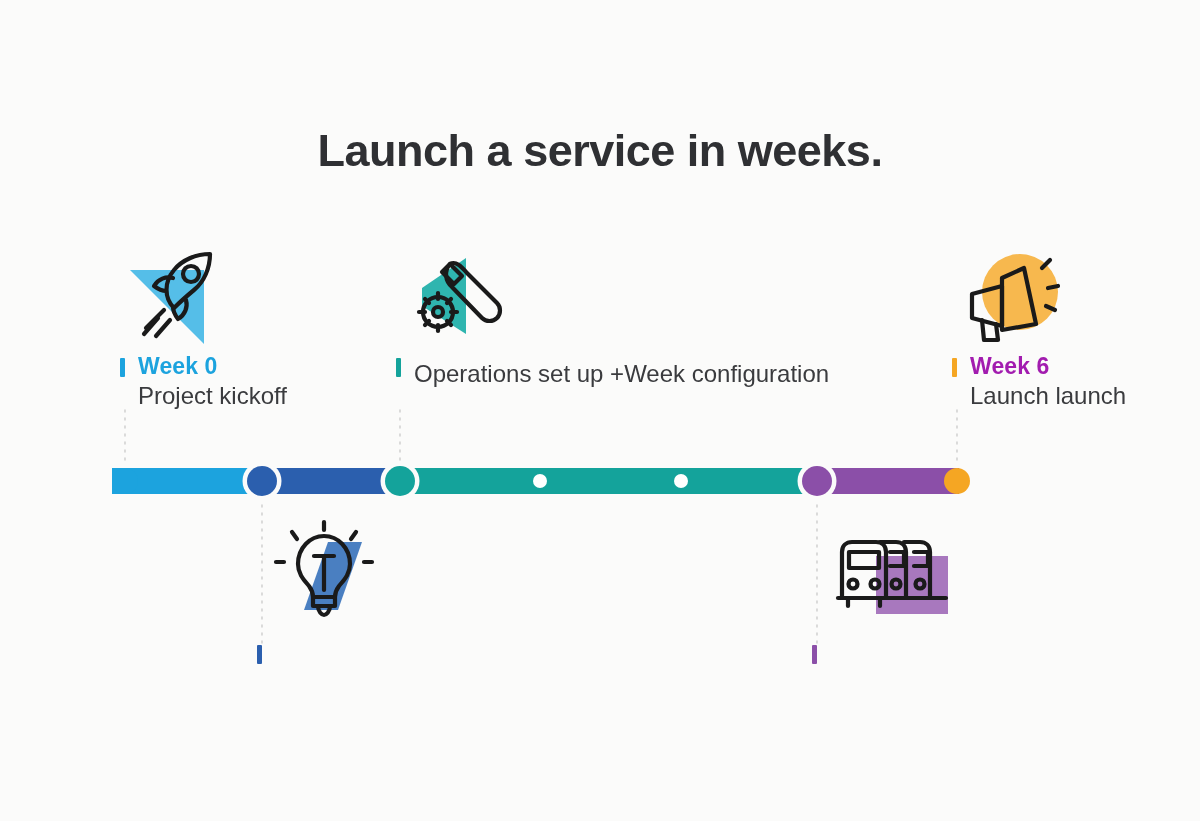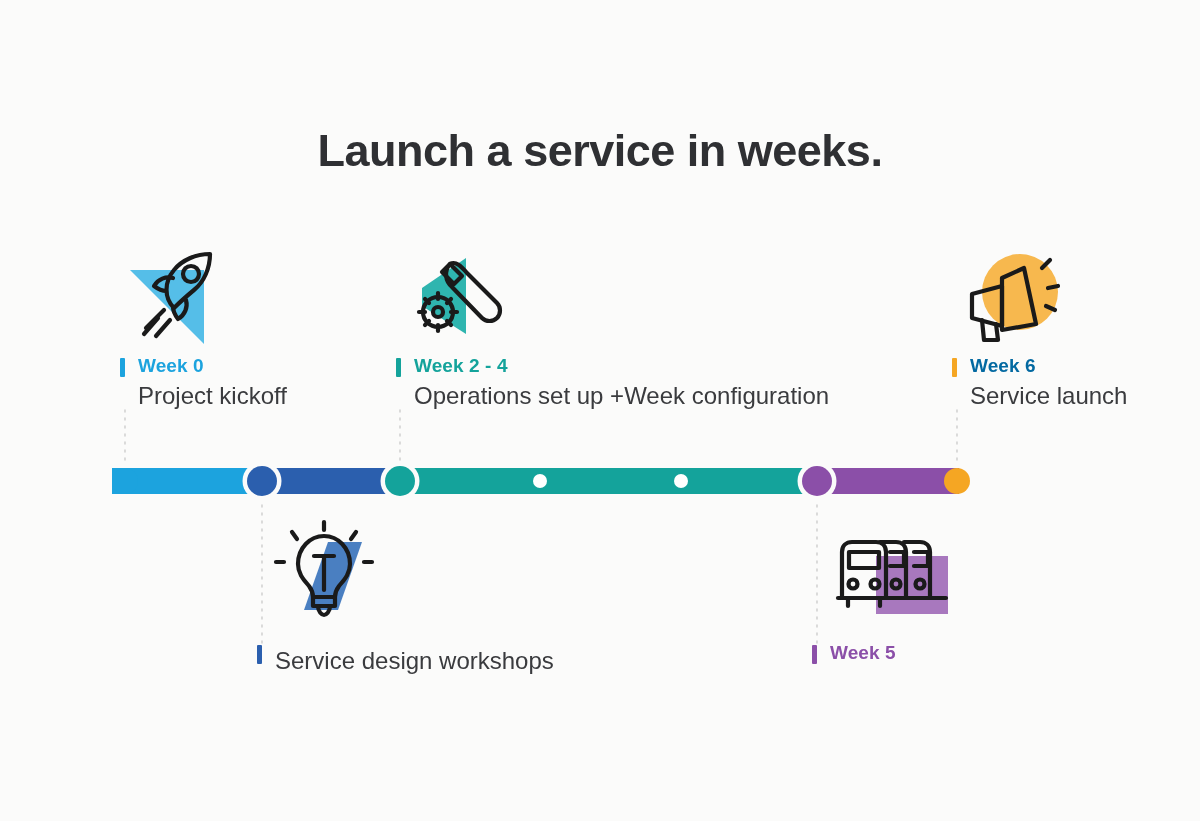--- a/index.html
+++ b/index.html
@@ -51,21 +51,21 @@
   }
   .m-accent {
     position: absolute;
     left: 0;
     top: 3px;
     width: 5px;
     height: 19px;
     border-radius: 1px;
   }
   .m-week {
-    font-size: 19px;
+    font-size: 23px;
     font-weight: 700;
     line-height: 22px;
     padding-left: 18px;
     white-space: nowrap;
     letter-spacing: 0.1px;
   }
   .m-desc {
     font-size: 24px;
     font-weight: 400;
     color: #3a3b3e;
@@ -121,35 +121,32 @@
   </div>
 
   <div id="milestone-labels">
       <div class="milestone" style="left: 120px; top: 355px;">
         <div class="m-accent" style="background: rgb(28, 163, 222);"></div>
         <div class="m-week" style="color: rgb(28, 163, 222);">Week 0</div>
         <div class="m-desc">Project kickoff</div>
       </div>
       <div class="milestone" style="left: 257px; top: 642px;">
         <div class="m-accent" style="background: rgb(43, 95, 174);"></div>
-        <div class="m-desc">Service design workshops</div>
       </div>
       <div class="milestone" style="left: 396px; top: 355px;">
         <div class="m-accent" style="background: rgb(20, 163, 155);"></div>
-        <div class="m-week" style="color: rgb(20, 163, 155);">Week 2 - 4</div>
         <div class="m-desc">Operations set up +Week configuration</div>
       </div>
       <div class="milestone" style="left: 812px; top: 642px;">
         <div class="m-accent" style="background: rgb(139, 79, 168);"></div>
-        <div class="m-week" style="color: rgb(139, 79, 168);">Week 5</div>
       </div>
       <div class="milestone" style="left: 952px; top: 355px;">
         <div class="m-accent" style="background: rgb(245, 166, 35);"></div>
-        <div class="m-week" style="color: #0369a1;">Week 6</div>
-        <div class="m-desc">Service launch</div>
+        <div class="m-week" style="color: #a21caf;">Week 6</div>
+        <div class="m-desc">Launch launch</div>
       </div>
     </div>
 
   <div id="milestone-icons">
       <div class="icon-wrap" style="left: 124px; top: 248px;">
         <svg width="110" height="100" viewBox="0 0 110 100">
           <path d="M6 22 L80 22 L80 96 Z" fill="#55BEE8"></path>
           <g stroke="#1a1a1a" fill="none" stroke-width="4.2" stroke-linecap="round" stroke-linejoin="round">
             <path d="M50 60 C40 50 40 34 50 22 C58 12 72 6 86 6 C86 20 80 34 70 42 C58 52 50 60 50 60 Z"></path>
             <path d="M49 30 C42 28 34 31 30 38 C34 41 38 43 42 43"></path>

